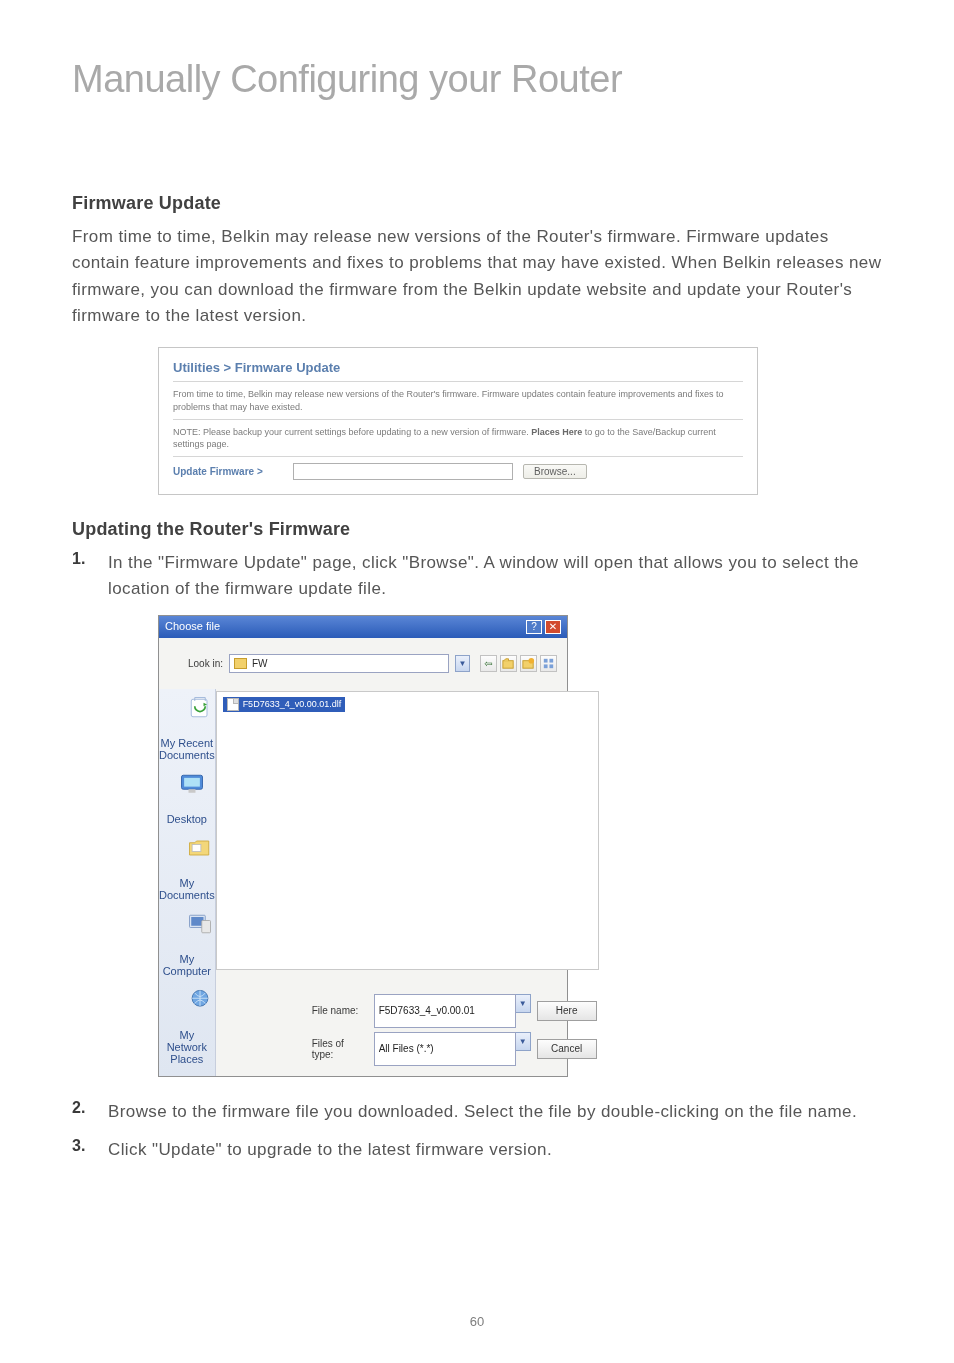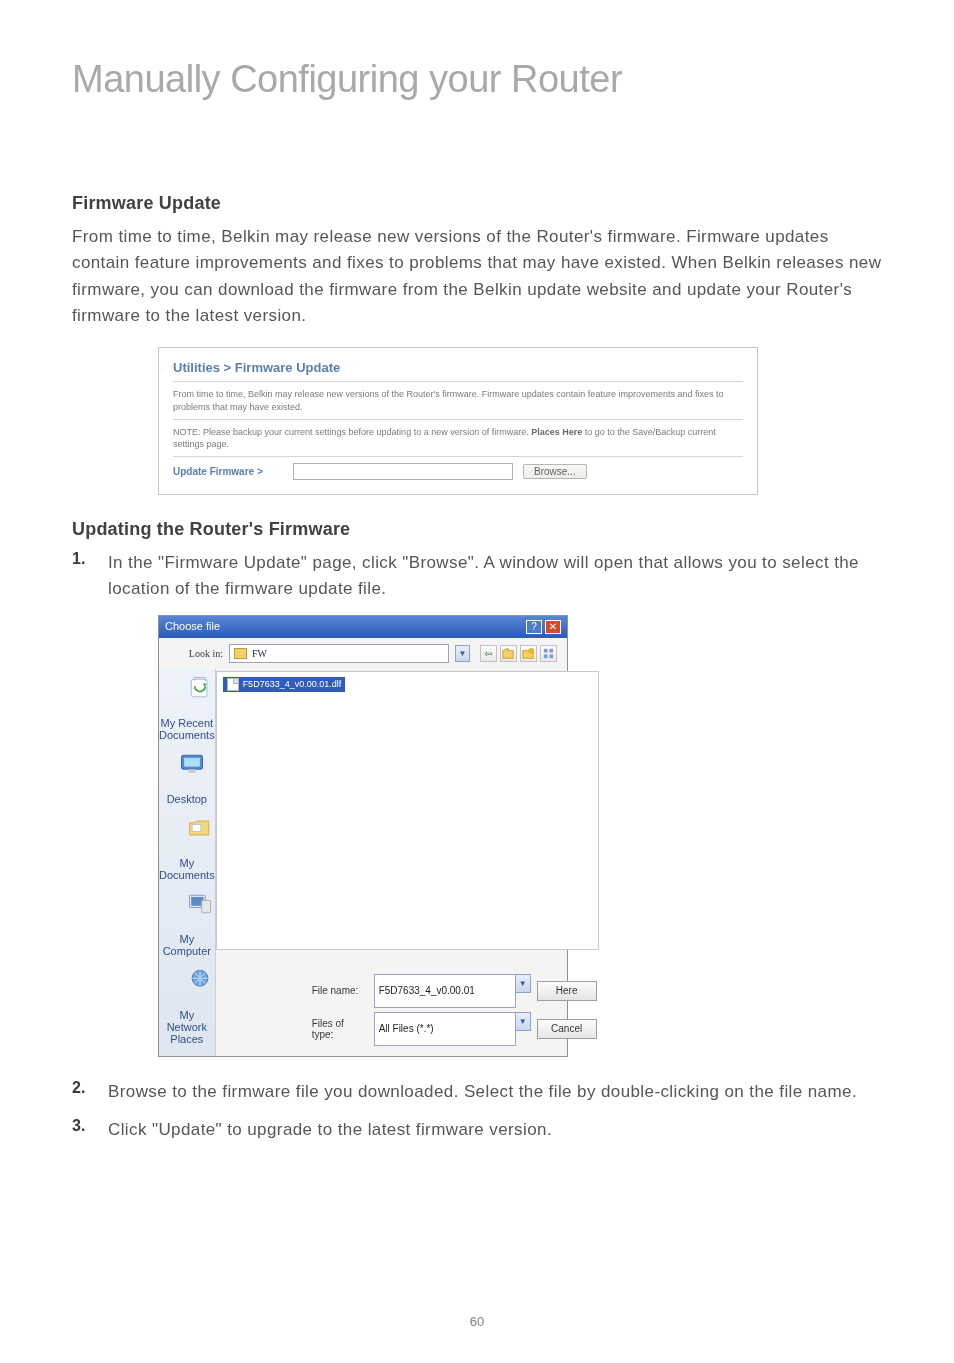--- a/index.html
+++ b/index.html
@@ -79,21 +79,21 @@
   .scr2-titlebar {
     background: linear-gradient(#5a86d6,#2a5bb8);
     color: #fff; font-size: 11px;
     padding: 4px 6px;
     display: flex; justify-content: space-between; align-items:flex-start;
   }
   .scr2-tb-right { display:flex; gap:3px; }
   .scr2-tb-box { width:16px; height:14px; border:1px solid #fff; display:flex;align-items:center;justify-content:center; font-size:10px;}
   .scr2-help { background:#4f7bc9; color:#fff; }
   .scr2-close { background:#d24b2e; color:#fff; }
-  .scr2-toprow { display:flex; align-items:center; padding:6px 10px; gap:6px;font-family:Liberation Serif, serif; }
+  .scr2-toprow { display:flex; align-items:center; padding:16px 10px; gap:6px; }
   .scr2-lookin-lbl { color:#3b3b3b; width:54px; text-align:right; }
   .scr2-select { flex:1; border:1px solid #9aa3c2; background:#fff; height:19px; display:flex; align-items:center; padding:0 4px; gap:5px; color:#2a2a2a; position:relative; }
   .scr2-folder-ico { width:13px;height:11px;background:#f2d06a;border:1px solid #c79d2c; }
   .scr2-select-arrow { width:15px;height:17px;background:linear-gradient(#eaf0fb,#c7d6ef);border:1px solid #8ea3c9;display:flex;align-items:center;justify-content:center;color:#3a5a99;font-size:8px; }
   .scr2-toolbar-icons { display:flex; gap:3px; margin-left:4px;}
   .scr2-ti { width:17px;height:17px;border:1px solid #c2c2c2;background:linear-gradient(#fdfdfd,#e9e9e9);display:flex;align-items:center;justify-content:center;font-size:10px;color:#5a5a5a;}
   .scr2-ti.arrow{color:#2b6a2b;}
   .scr2-body { display:flex; }
   .scr2-places {
     width: 84px;

